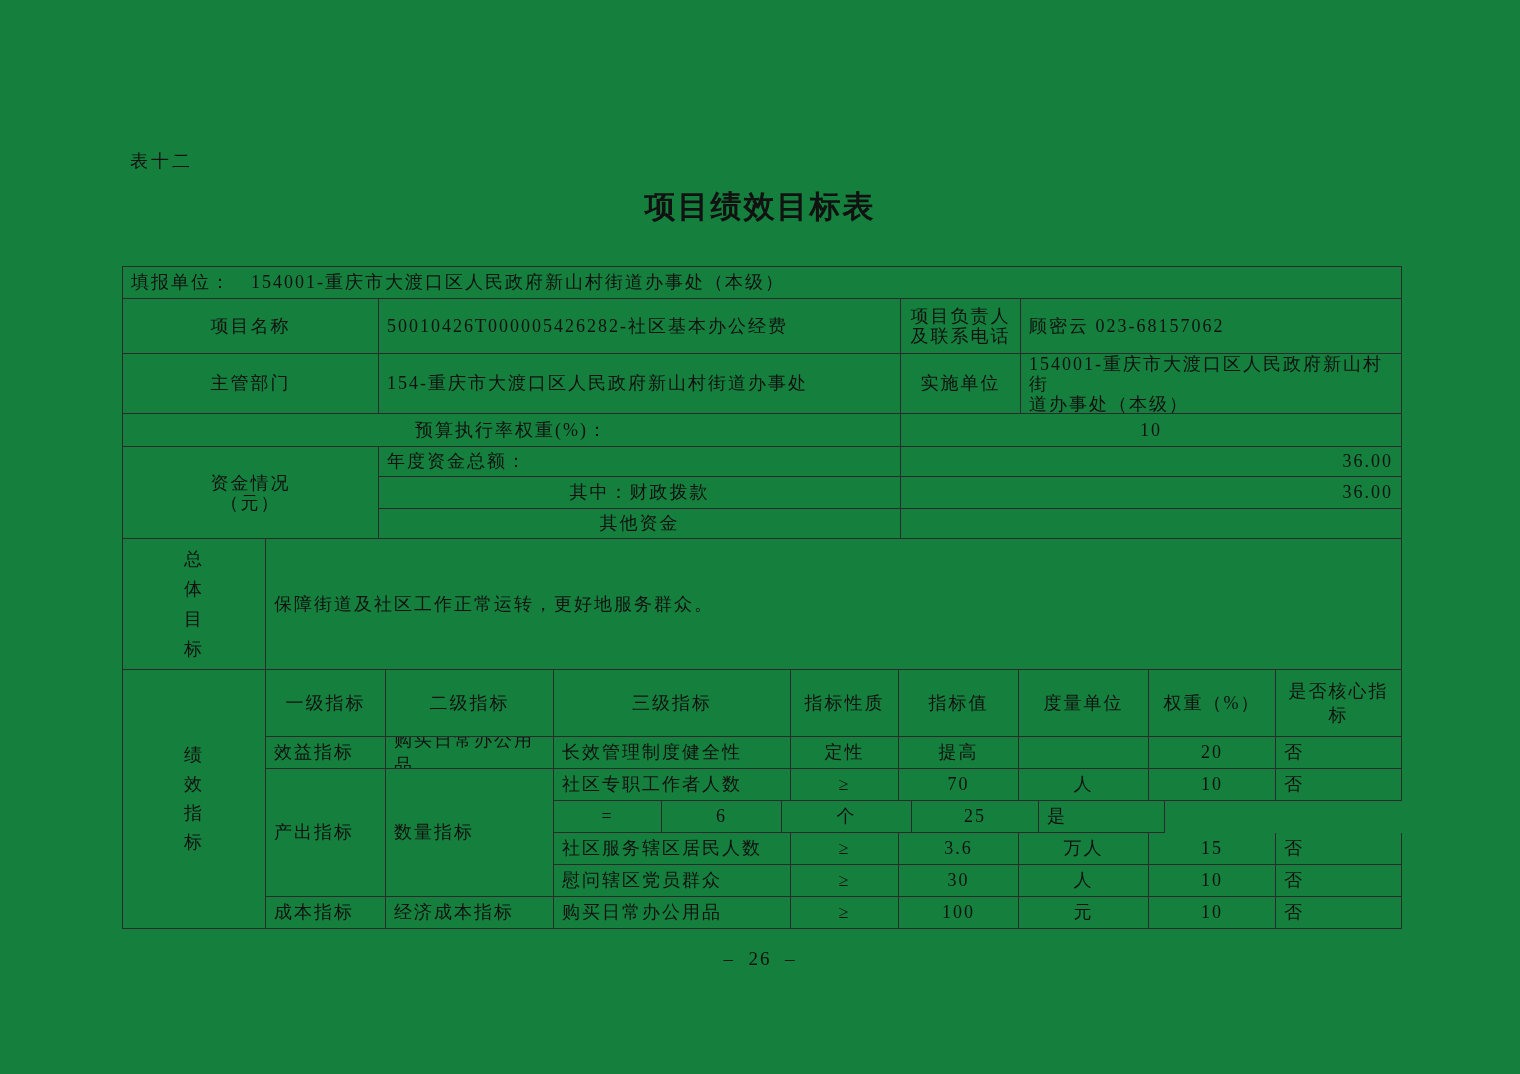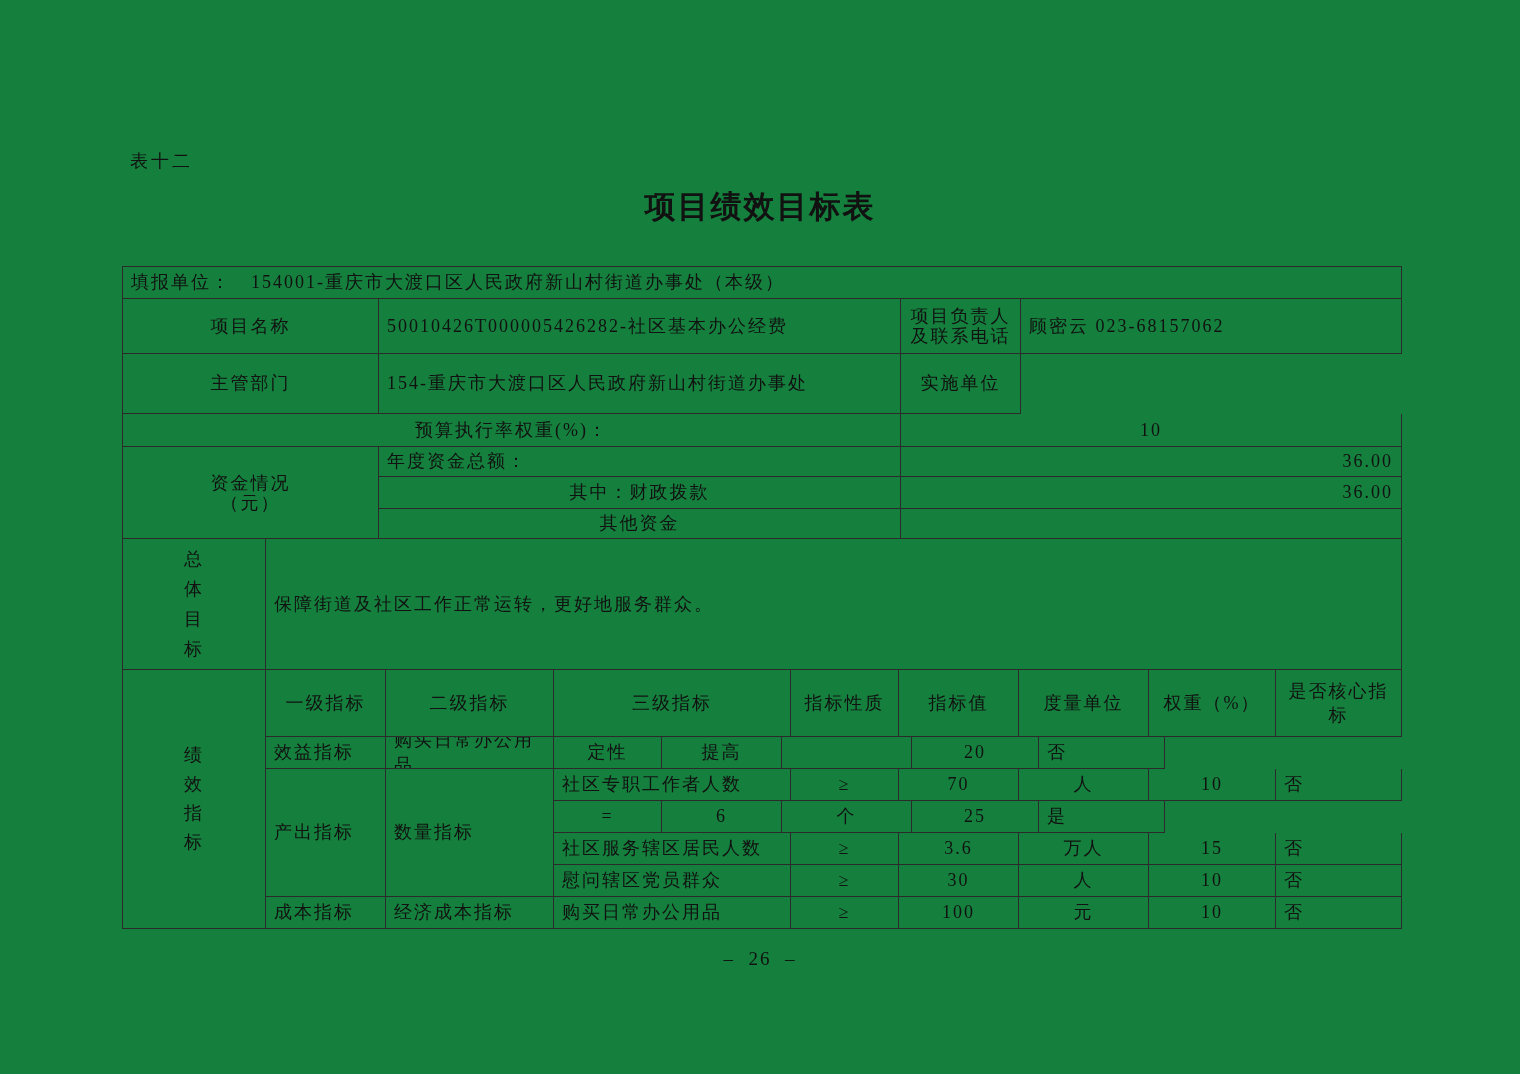--- a/index.html
+++ b/index.html
@@ -76,20 +76,22 @@
       <div class="c w522 tl">50010426T000005426282-社区基本办公经费</div>
       <div class="c w120m pre lh26">项目负责人
 及联系电话</div>
       <div class="c w381 tl">顾密云 023-68157062</div>
     </div>
 
     <div class="row h60">
       <div class="c w256">主管部门</div>
       <div class="c w522 tl">154-重庆市大渡口区人民政府新山村街道办事处</div>
       <div class="c w120m">实施单位</div>
+      <div class="c w381 tl pre lh26">154001-重庆市大渡口区人民政府新山村街
+道办事处（本级）</div>
     </div>
 
     <div class="row h33">
       <div class="c w778">预算执行率权重(%)：</div>
       <div class="c w501">10</div>
     </div>
 
     <div class="row h92">
       <div class="c w256 h92 pre lh26">资金情况
 （元）</div>
@@ -131,20 +133,21 @@
           <div class="c w108">指标性质</div>
           <div class="c wF">指标值</div>
           <div class="c wG">度量单位</div>
           <div class="c wH">权重（%）</div>
           <div class="c wI padS">是否核心指标</div>
         </div>
 
         <div class="row h32">
           <div class="c w120 tl">效益指标</div>
           <div class="c w168 tl">购买日常办公用品</div>
+          <div class="c w237 tl">长效管理制度健全性</div>
           <div class="c w108">定性</div>
           <div class="c wF">提高</div>
           <div class="c wG"></div>
           <div class="c wH">20</div>
           <div class="c wI tl">否</div>
         </div>
 
         <div class="row h128">
           <div class="c w120 h128 tl">产出指标</div>
           <div class="c w168 h128 tl">数量指标</div>

